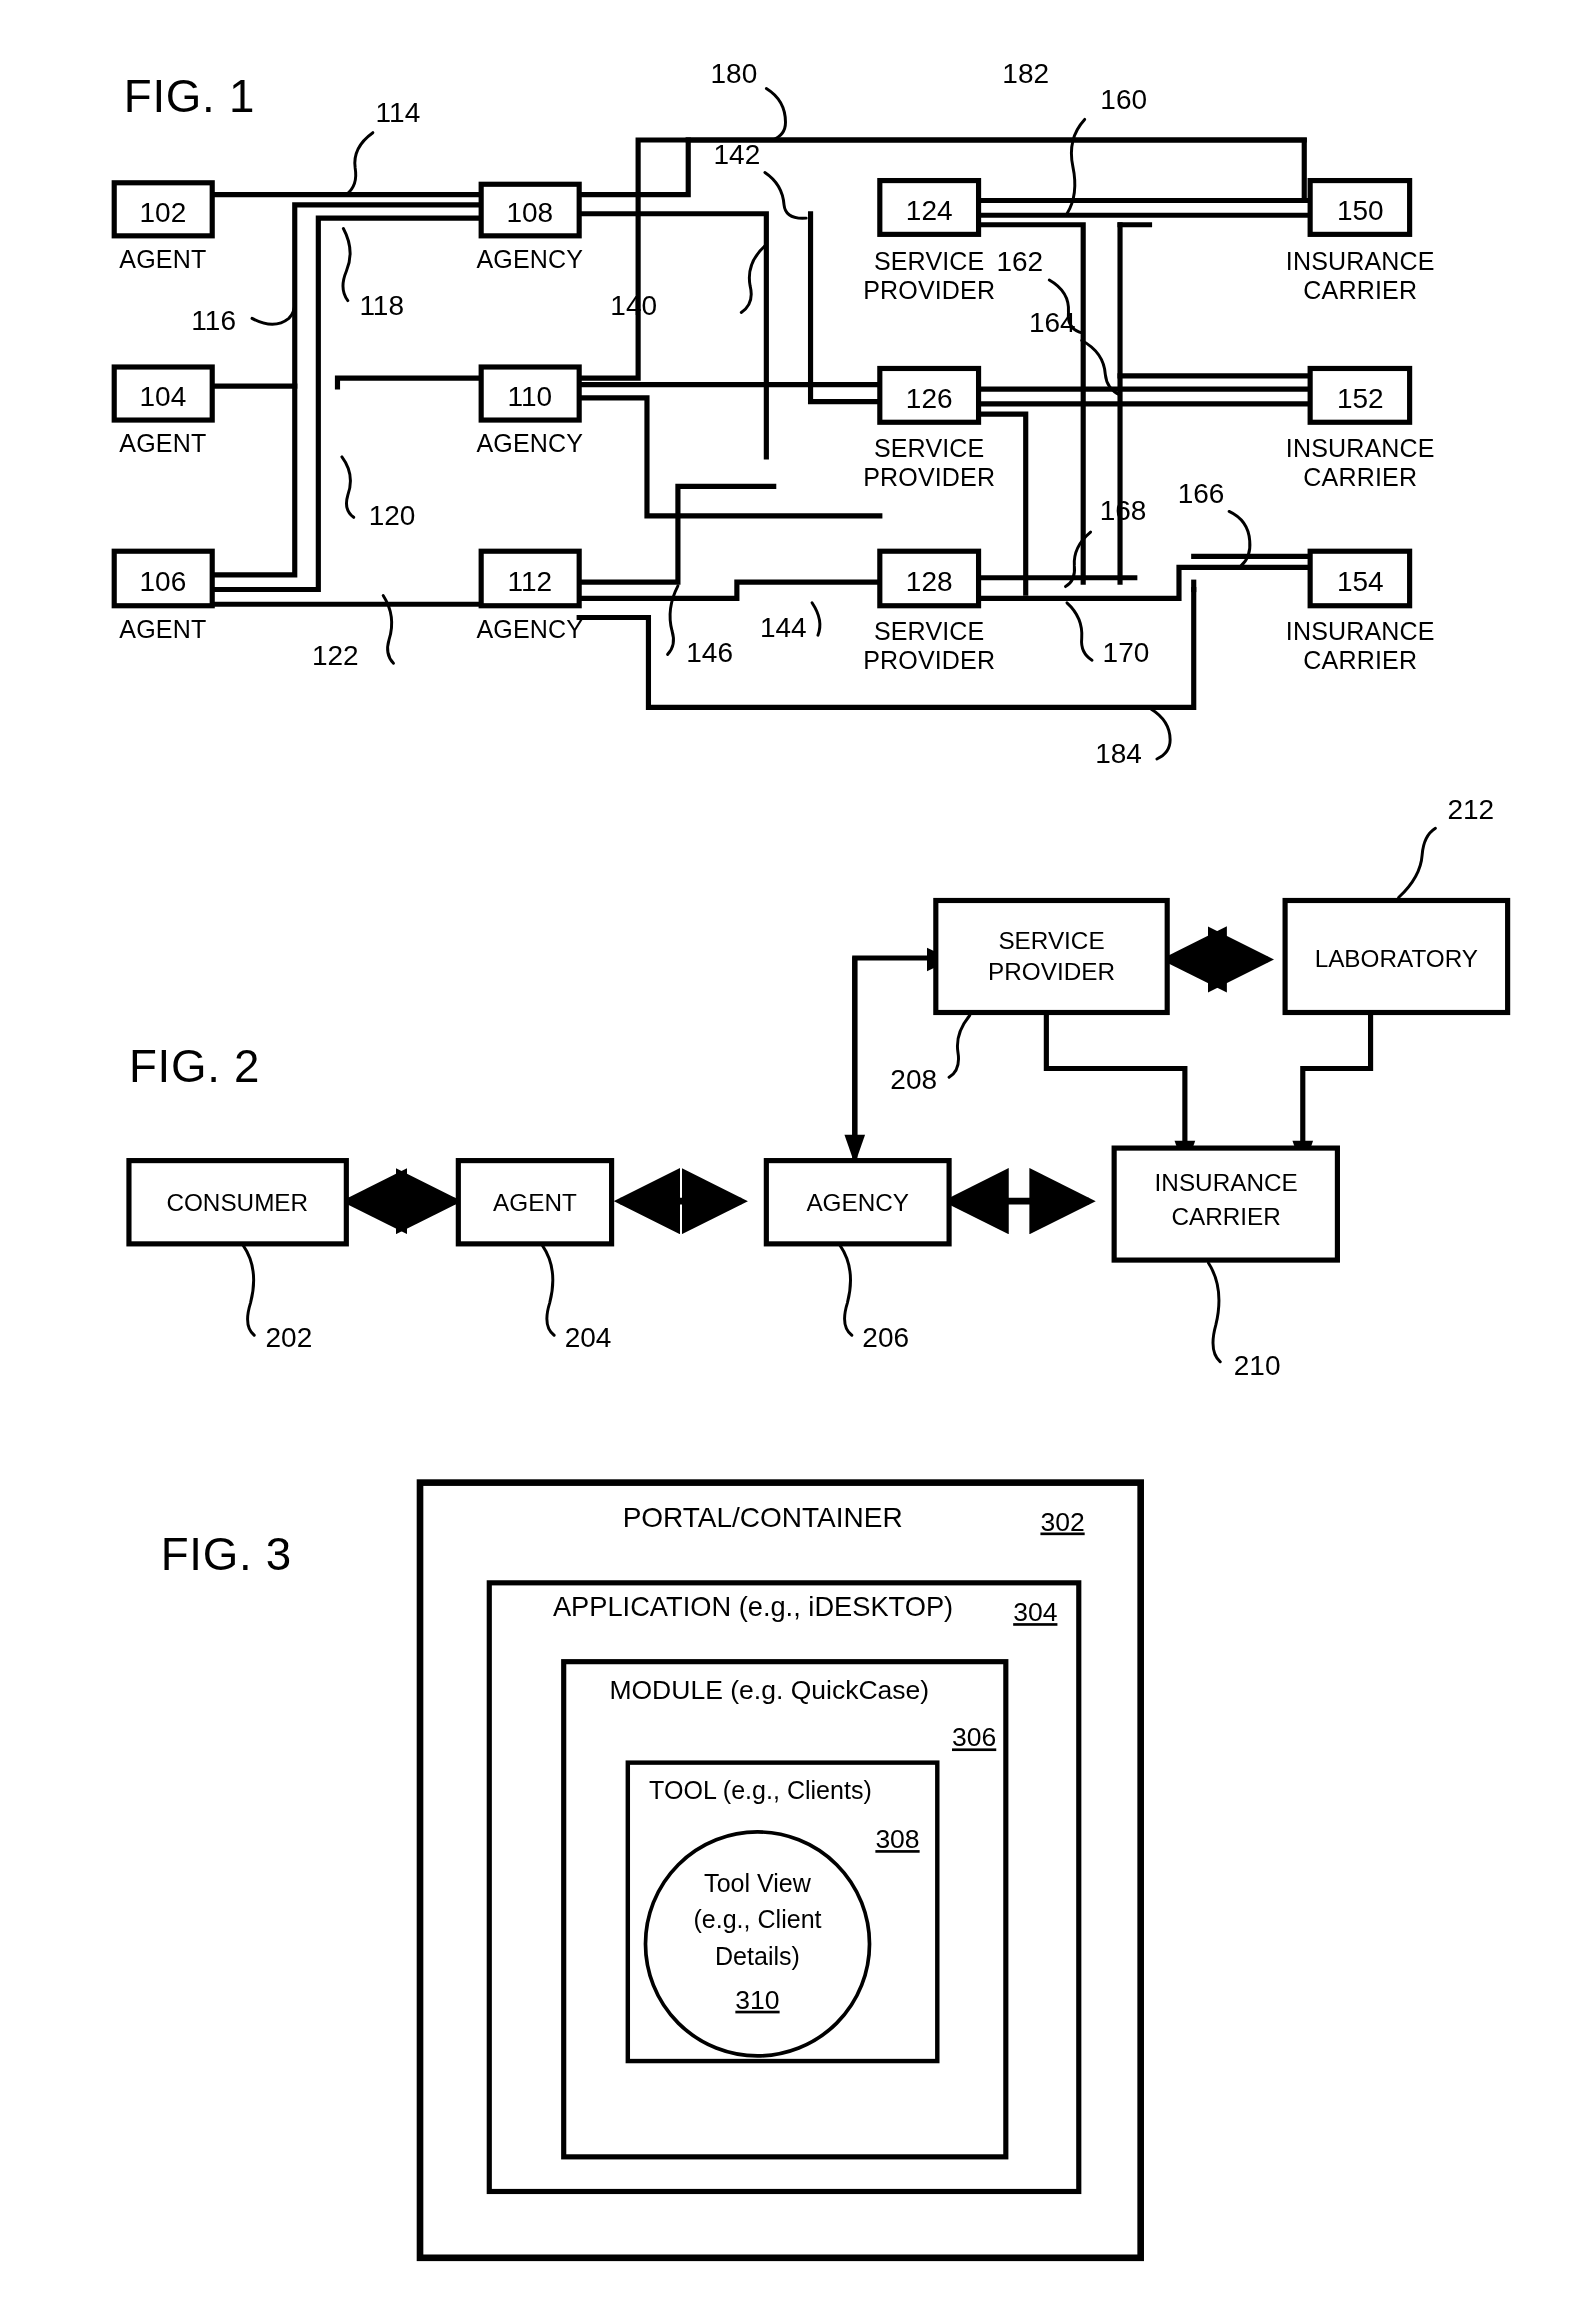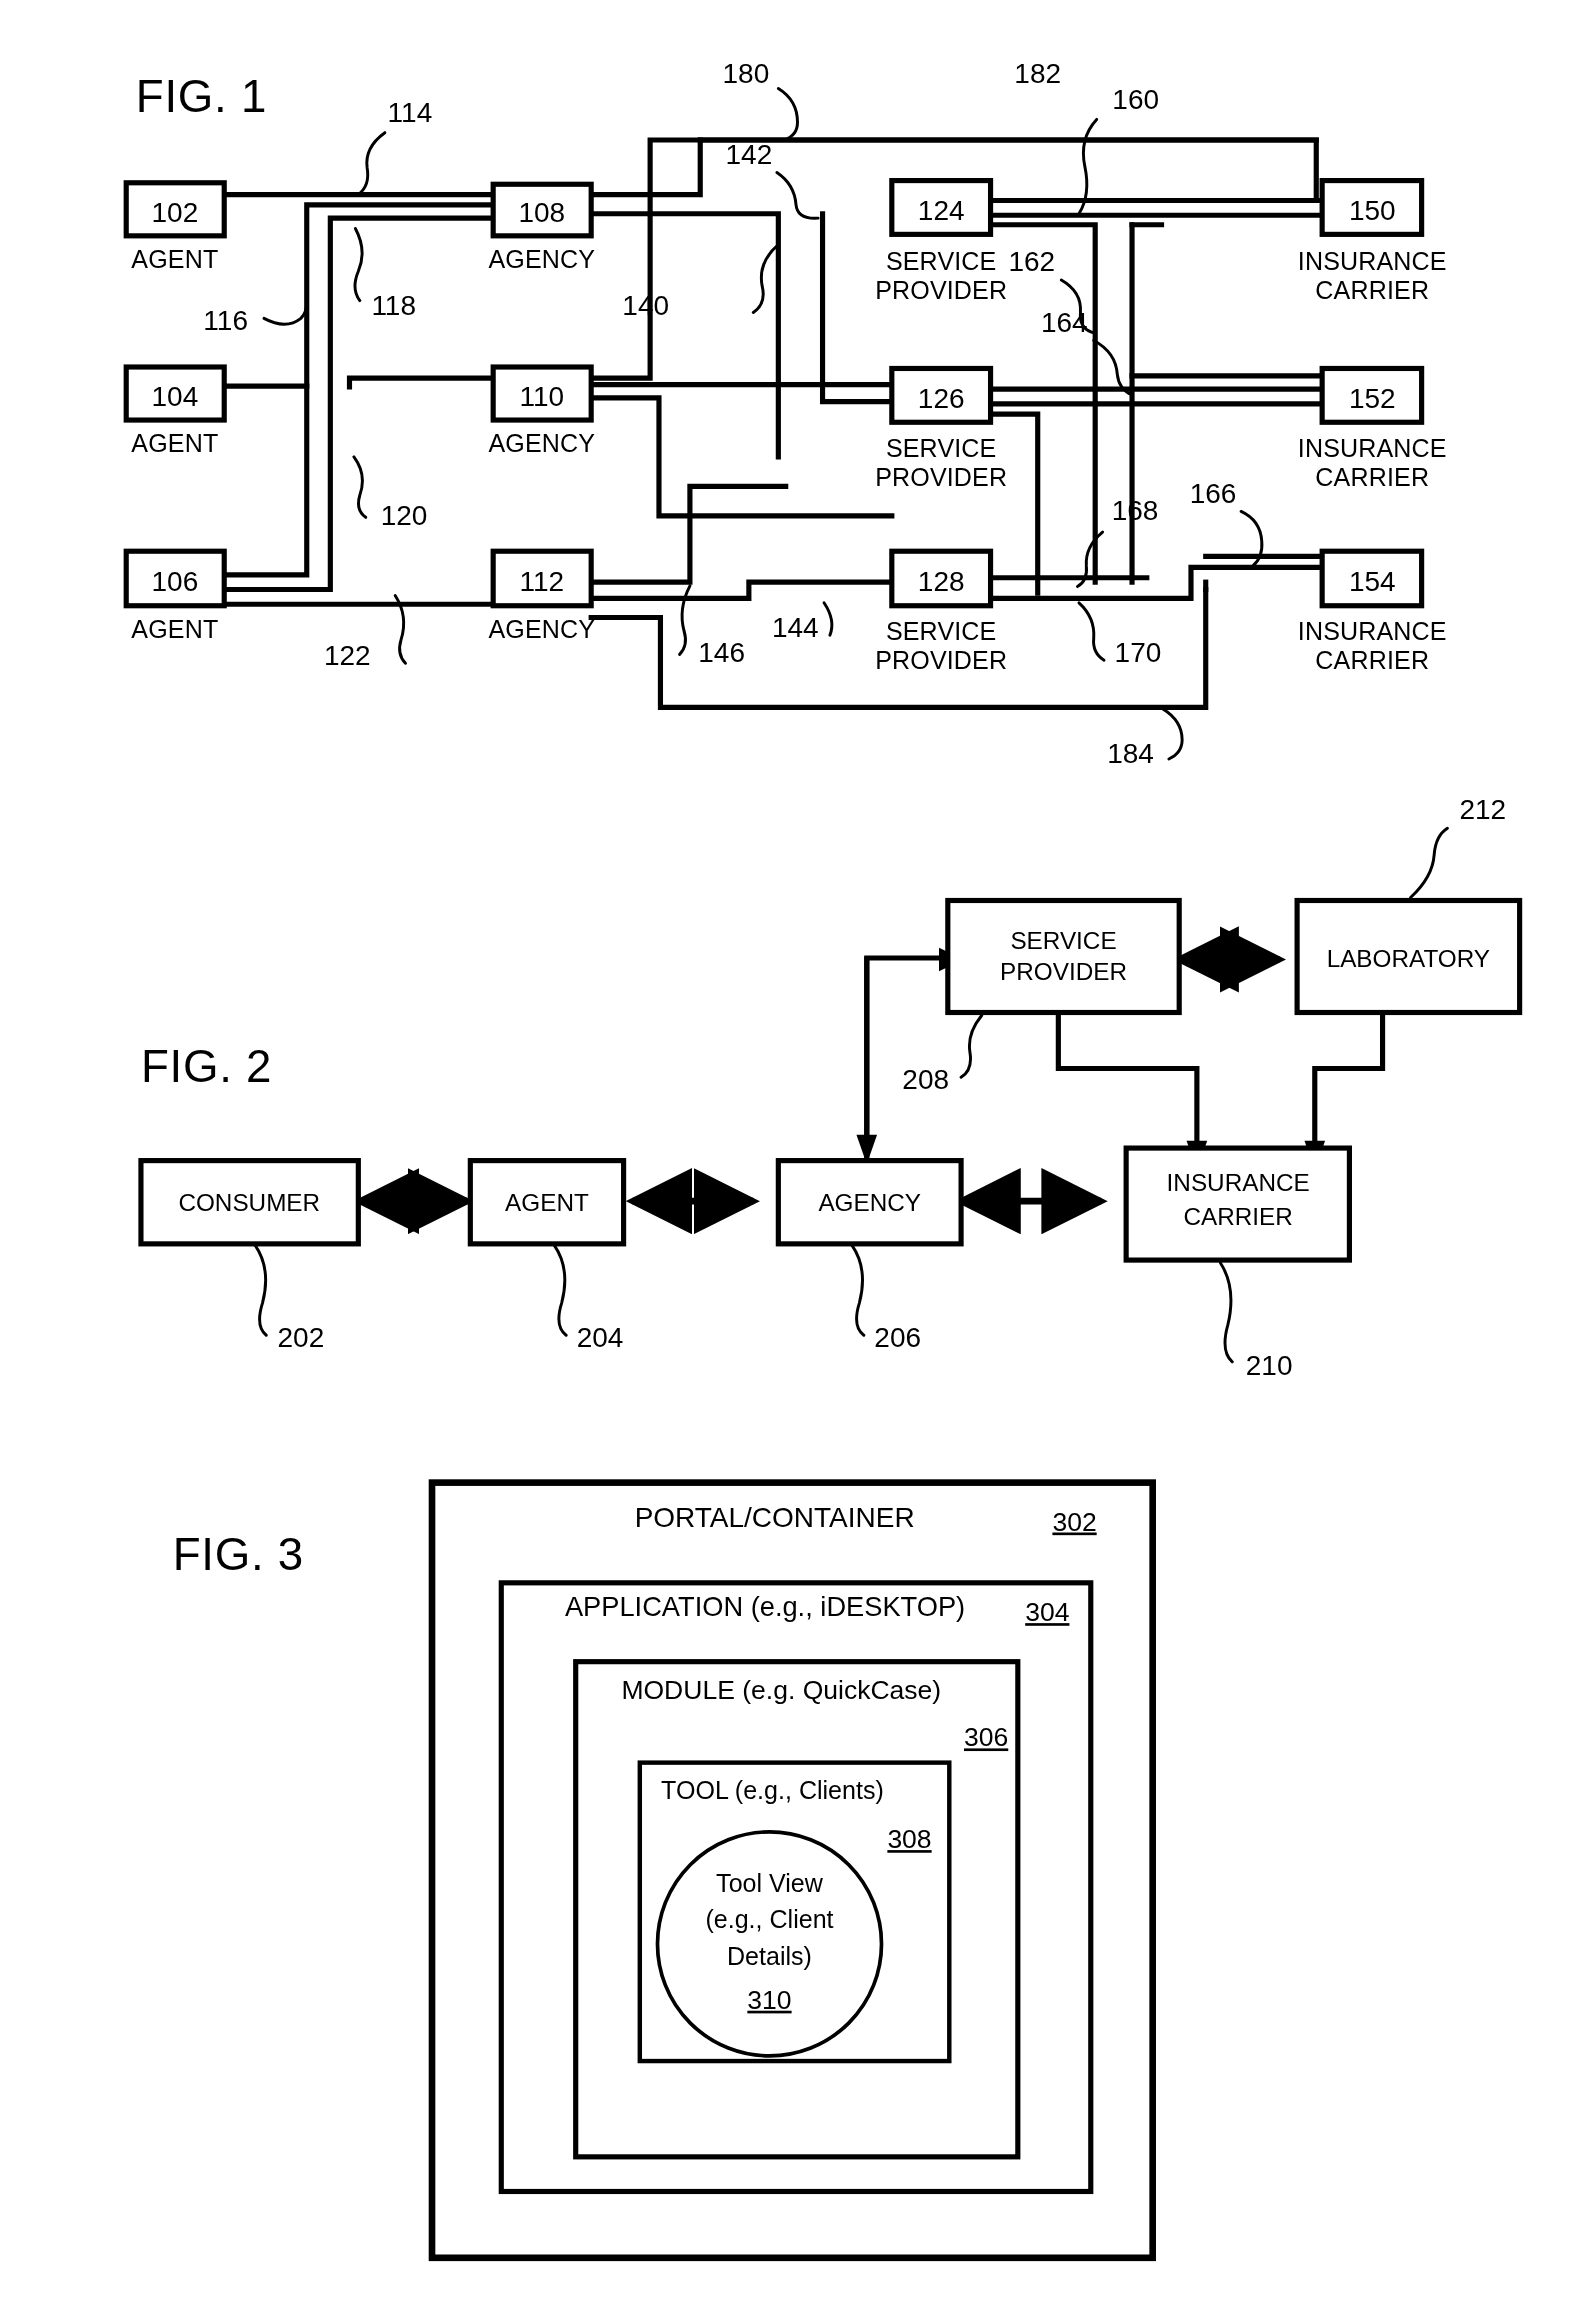--- a/index.html
+++ b/index.html
@@ -9,21 +9,21 @@
   }
   body {
     width: 1585px;
     height: 2319px;
     font-family: "Liberation Sans", sans-serif;
     position: relative;
     overflow: hidden;
   }
   #sheet {
     position: absolute;
-    left: 12px; top: 0;
+    left: 0; top: 0;
     width: 1409px;
     height: 2319px;
   }
   svg { display: block; }
   text {
     font-family: "Liberation Sans", sans-serif;
     fill: #000000;
     stroke: none;
   }
   .fig-title {

